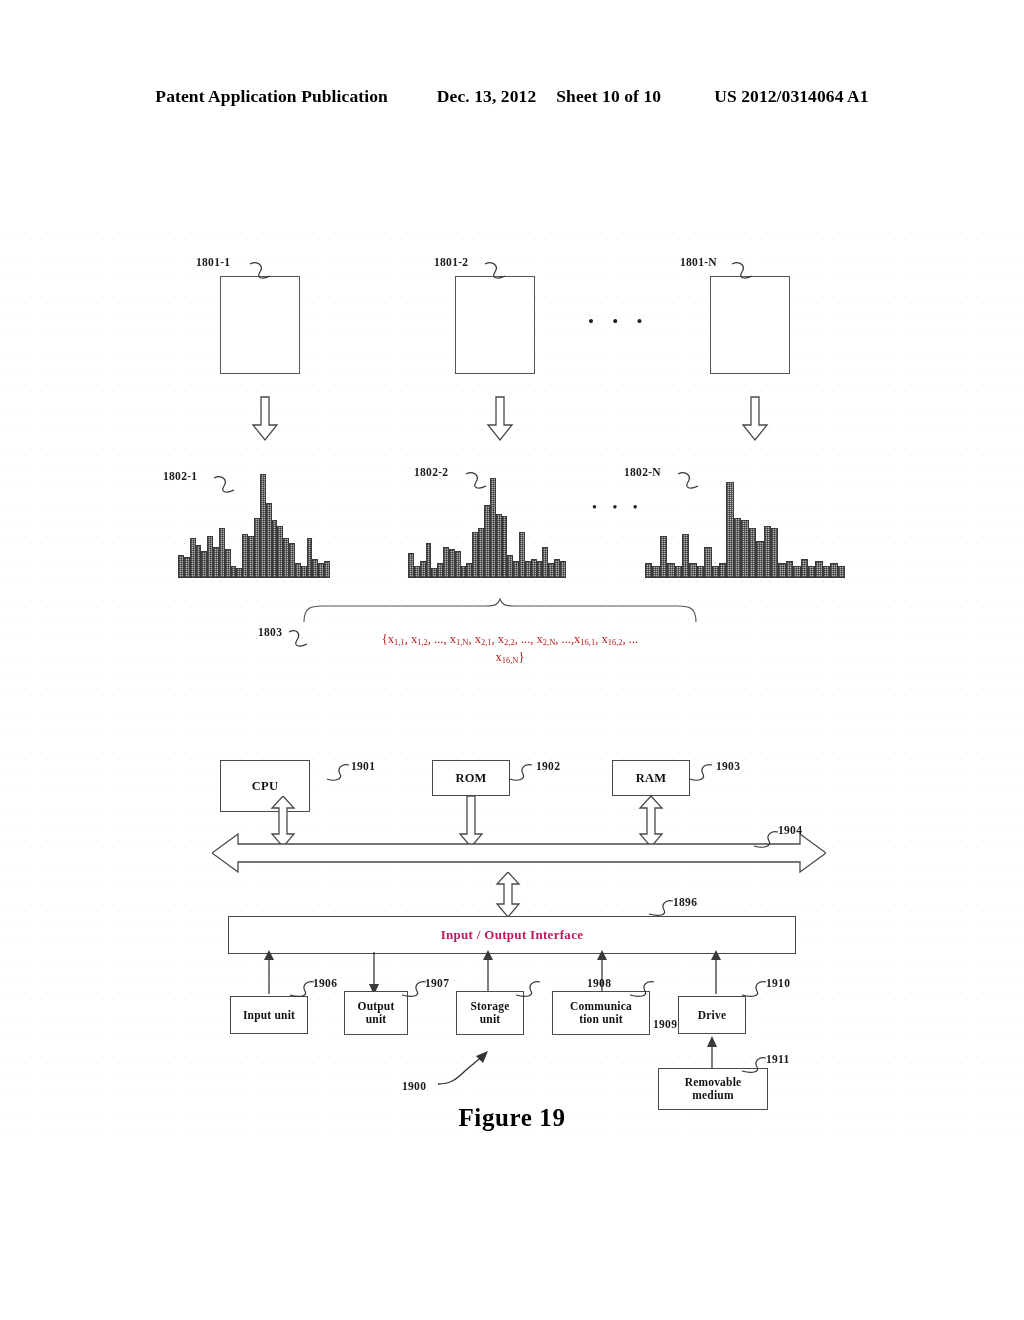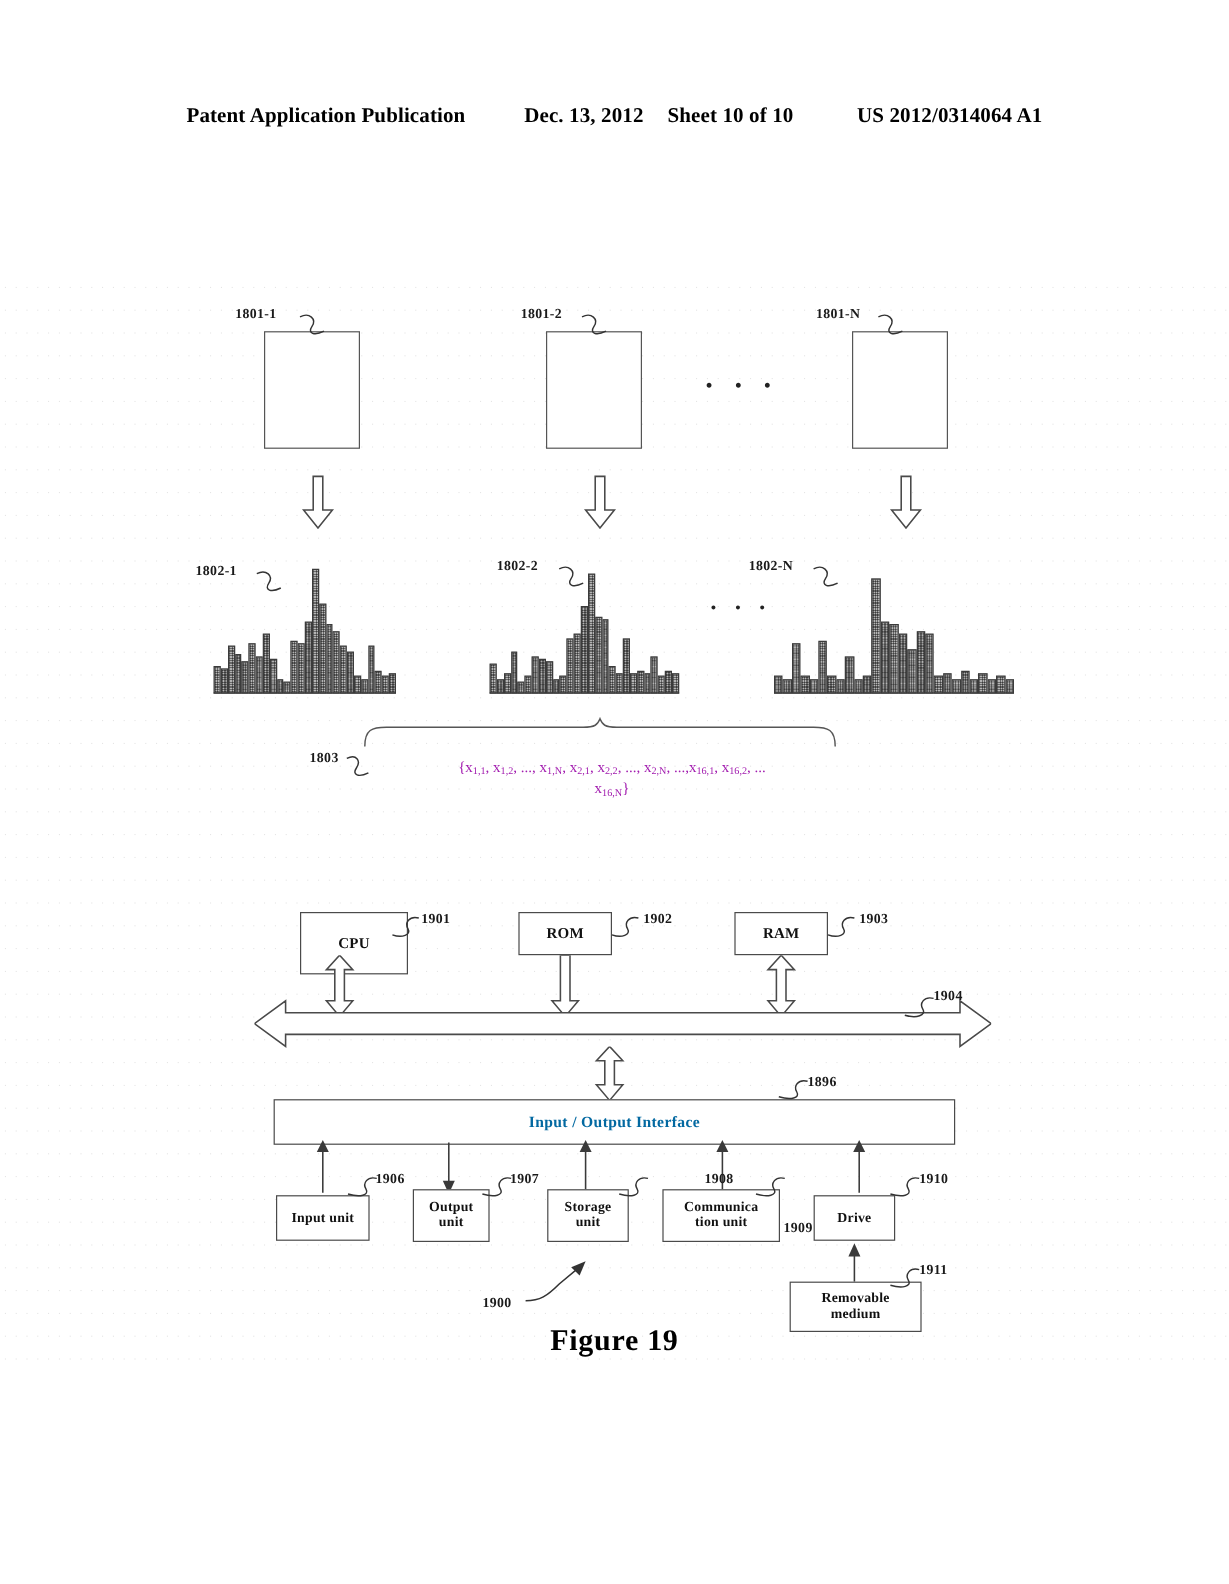--- a/index.html
+++ b/index.html
@@ -100,21 +100,21 @@
     letter-spacing: 7px;
     color: #222;
     font-family: "Liberation Serif", serif;
   }
 
   
   .formula {
     position: absolute;
     font-family: "Liberation Serif", serif;
     font-size: 12.5px;
-    color: #a21caf;
+    color: #b91c1c;
     text-align: center;
     line-height: 1.45;
   }
   .formula sub { font-size: 8.5px; vertical-align: -0.25em; }
 
   .fig-caption {
     position: absolute;
     width: 1024px;
     left: 0;
     text-align: center;
@@ -148,21 +148,21 @@
     border: 1.3px solid #4a4a4a;
     background: #ffffff;
     box-sizing: border-box;
     display: flex;
     align-items: center;
     justify-content: center;
     font-family: "Liberation Serif", serif;
     font-weight: bold;
     font-size: 13px;
     letter-spacing: 0.3px;
-    color: #0369a1;
+    color: #be185d;
   }
 </style>
 </head>
 <body>
 
 <div id="scan-grid"></div>
 
 <div id="page-header">
   <span class="seg">Patent Application Publication</span>
   <span class="gap-a"></span>
@@ -333,21 +333,21 @@
     </div>
     <div>
       <span>x<sub>16,N</sub>}</span>
     </div>
   </div>
 
 </div>
 
 <div class="fig" id="figure-19" style="left:0; top:0; width:1024px; height:1180px;">
 
-  <div class="node-box" style="left:250px; top:760px; width:90px; height:52px;">
+  <div class="node-box" style="left:220px; top:760px; width:90px; height:52px;">
     <span>CPU</span>
   </div>
   <div class="refnum" style="left:351px; top:760px;">1901</div>
   <svg class="leader" style="left:325px; top:762px; width:30px; height:24px;">
     <path d="M24,3 C16,1 12,7 15,12 C18,17 10,20 2,17" stroke="#333" stroke-width="1.2" fill="none"></path>
   </svg>
 
   <div class="node-box" style="left:432px; top:760px; width:78px; height:36px;">
     <span>ROM</span>
   </div>

